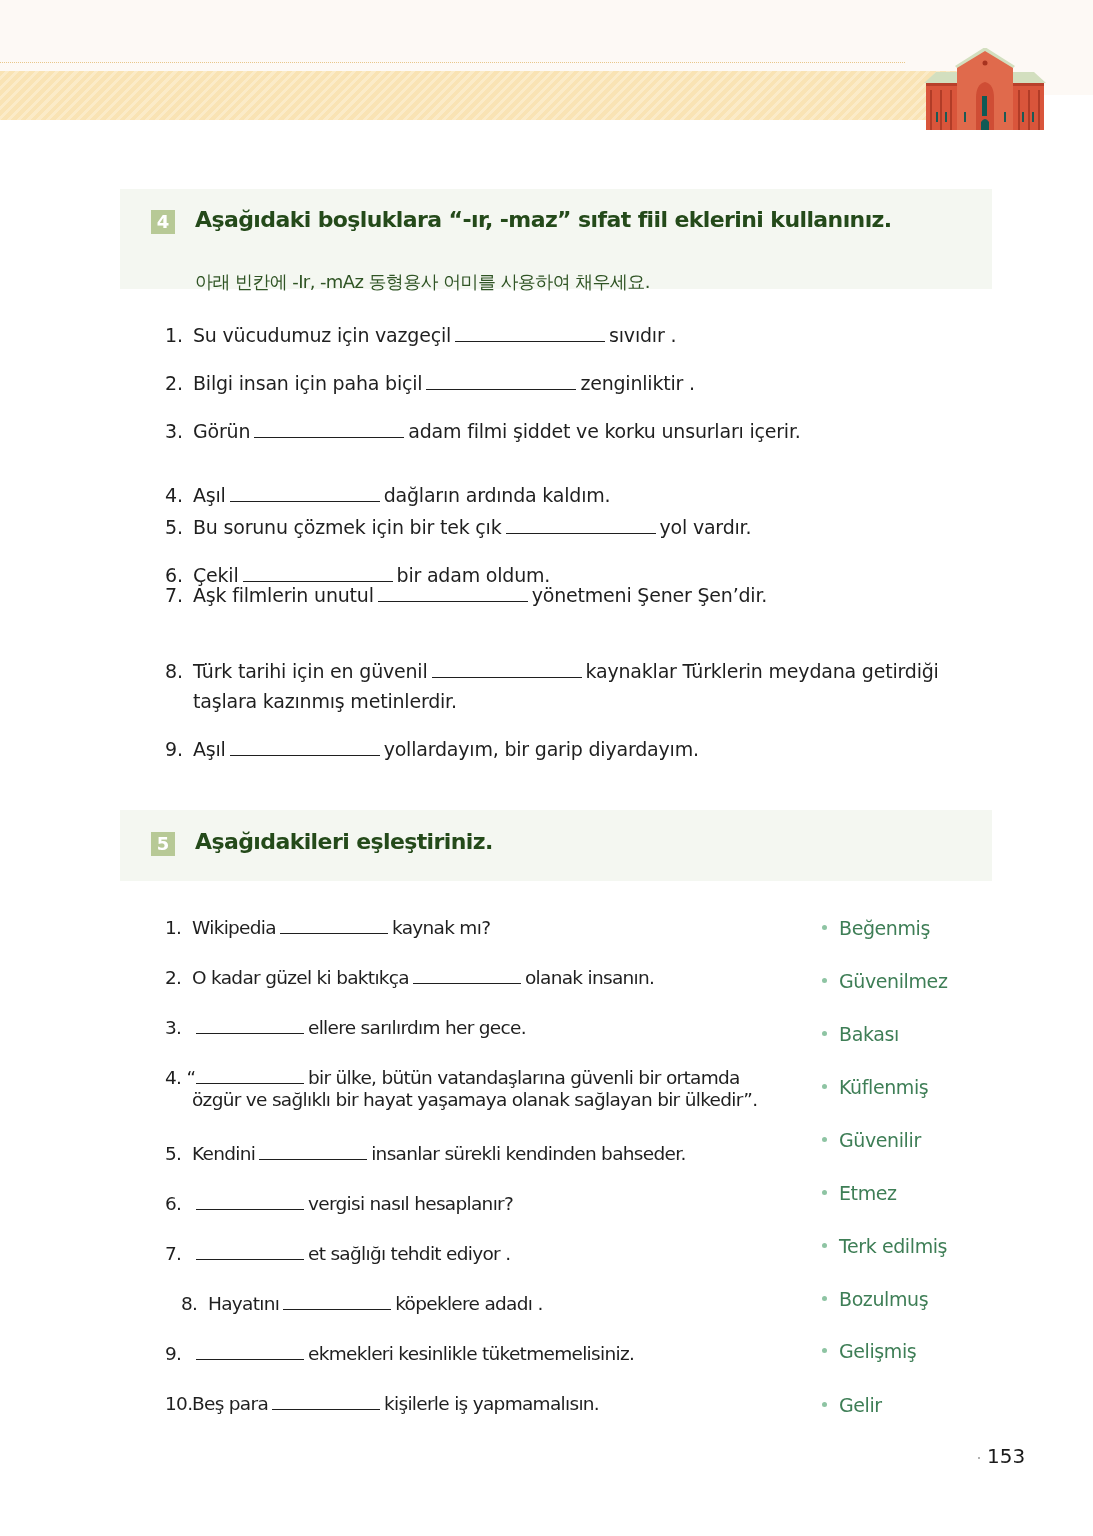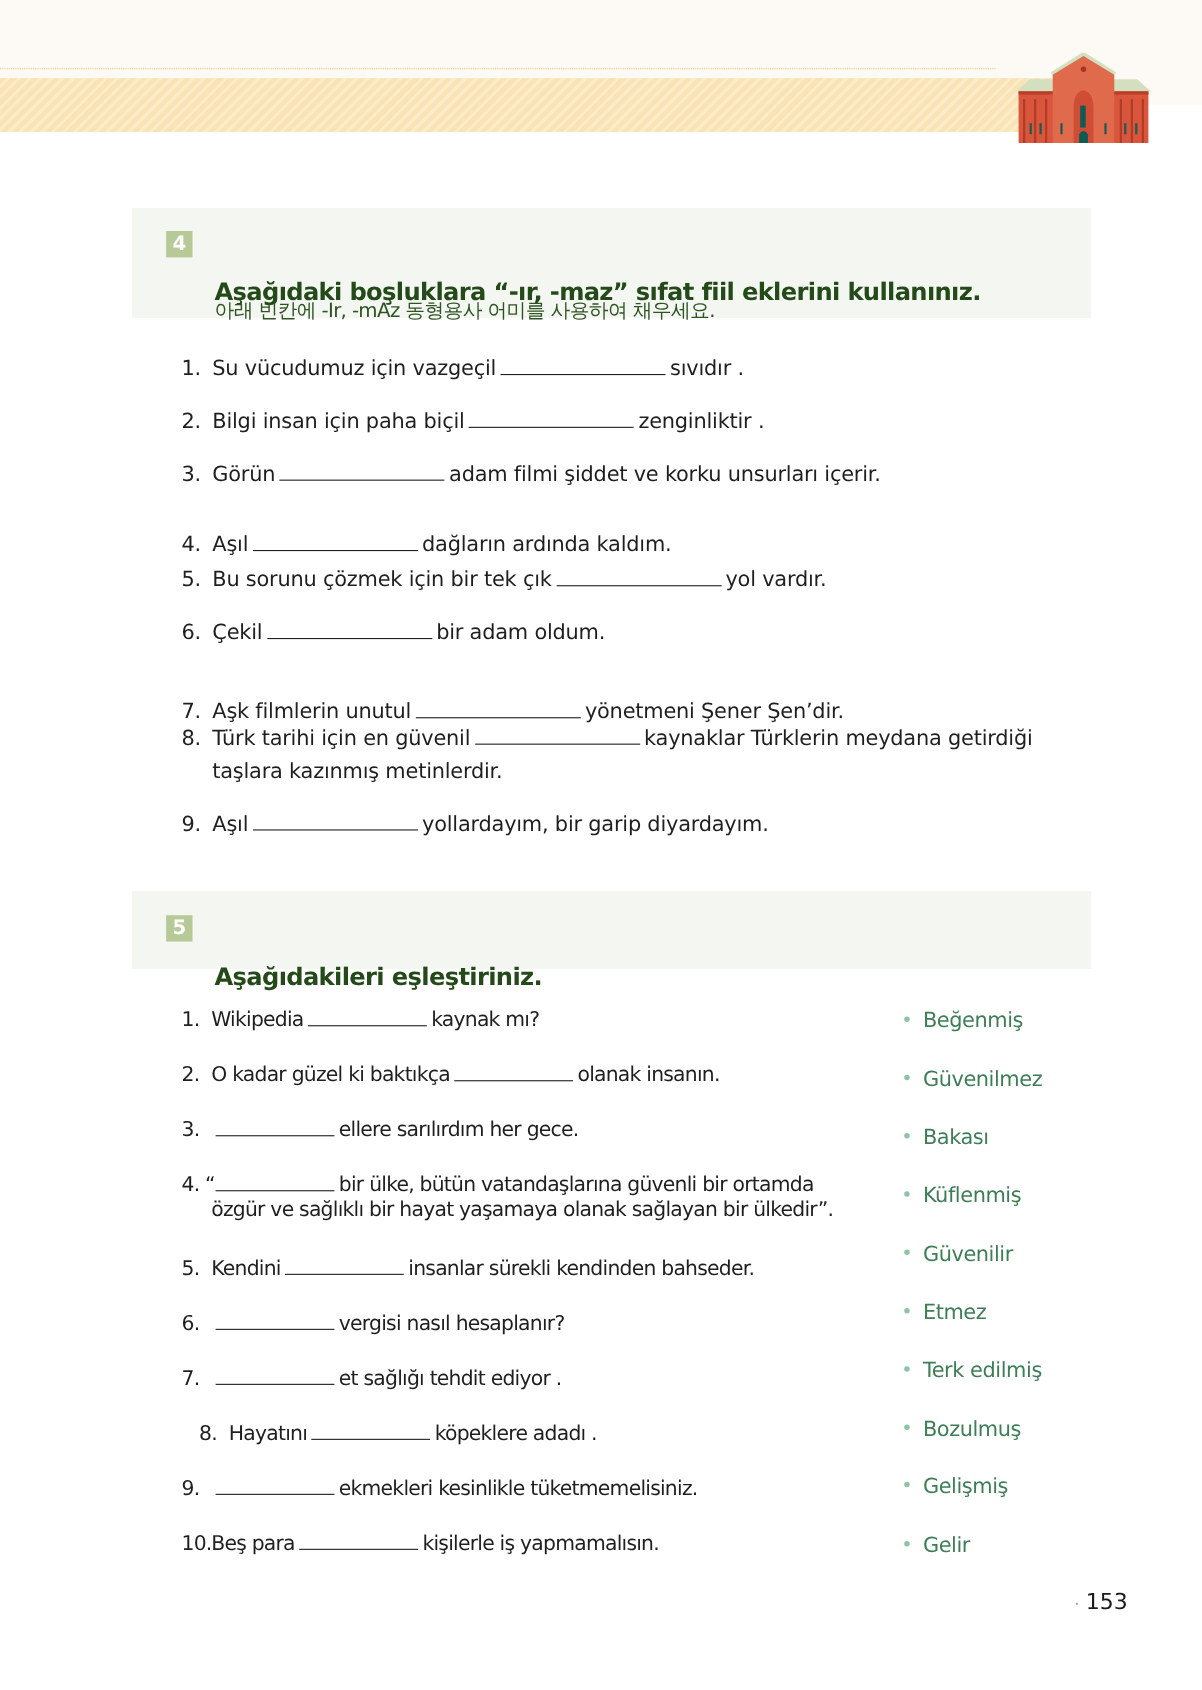--- a/index.html
+++ b/index.html
@@ -30,21 +30,21 @@
     .sh4 { top: 189px; height: 100px; }
     .sh5 { top: 810px; height: 71px; }
     .num-badge {
       position: absolute; width: 24px; height: 24px; background: #b7c996; color: #ffffff;
       font-weight: bold; font-size: 18px; line-height: 24px; text-align: center;
     }
     .sh4 .num-badge { left: 31px; top: 21px; }
     .sh5 .num-badge { left: 31px; top: 22px; }
     .sh-title {
       position: absolute; font-weight: bold; color: #244a1a; font-size: 22px;
-      letter-spacing: -0.6px; white-space: nowrap; margin-top: 47px;
+      letter-spacing: -0.6px; white-space: nowrap;
     }
     .sh4 .sh-title { left: 75px; top: 18px; }
     .sh5 .sh-title { left: 75px; top: 19px; }
     .sh-sub {
       position: absolute; color: #2f5424; font-size: 18px; letter-spacing: -0.6px; white-space: nowrap;
     }
     .sh4 .sh-sub { left: 75px; top: 54px; margin-top: 27px; }
     .sh5 .sh-sub-inline { left: 361px; top: 21px; }
     .q {
       position: absolute; left: 165px; font-size: 19px; color: #1f1f1f;
@@ -117,21 +117,21 @@
   <div class="sh-sub">아래 빈칸에 -Ir, -mAz 동형용사 어미를 사용하여 채우세요.</div>
 </div>
 
 <div id="ex4-list">
     <div class="q q4" style="top: 324px;"><span class="n">1.</span><span>Su vücudumuz için vazgeçil</span><span class="blank"></span><span>sıvıdır .</span></div>
     <div class="q q4" style="top: 372px;"><span class="n">2.</span><span>Bilgi insan için paha biçil</span><span class="blank"></span><span>zenginliktir .</span></div>
     <div class="q q4" style="top: 420px;"><span class="n">3.</span><span>Görün</span><span class="blank"></span><span>adam filmi şiddet ve korku unsurları içerir.</span></div>
     <div class="q q4" style="top: 468px; margin-top: 16px;"><span class="n">4.</span><span>Aşıl</span><span class="blank"></span><span>dağların ardında kaldım.</span></div>
     <div class="q q4" style="top: 516px;"><span class="n">5.</span><span>Bu sorunu çözmek için bir tek çık</span><span class="blank"></span><span>yol vardır.</span></div>
     <div class="q q4" style="top: 564px;"><span class="n">6.</span><span>Çekil</span><span class="blank"></span><span>bir adam oldum.</span></div>
-    <div class="q q4" style="top: 636px;"><span class="n">7.</span><span>Aşk filmlerin unutul</span><span class="blank"></span><span>yönetmeni Şener Şen’dir.</span></div>
+    <div class="q q4" style="top: 584px;"><span class="n">7.</span><span>Aşk filmlerin unutul</span><span class="blank"></span><span>yönetmeni Şener Şen’dir.</span></div>
     <div class="q q4" style="top: 660px;"><span class="n">8.</span><span>Türk tarihi için en güvenil</span><span class="blank"></span><span>kaynaklar Türklerin meydana getirdiği</span><span class="cont">taşlara kazınmış metinlerdir.</span></div>
     <div class="q q4" style="top: 738px;"><span class="n">9.</span><span>Aşıl</span><span class="blank"></span><span>yollardayım, bir garip diyardayım.</span></div>
   </div>
 
 <div class="section-header sh5">
   <div class="num-badge">5</div>
   <div class="sh-title">Aşağıdakileri eşleştiriniz.</div>
 </div>
 
 <div id="ex5-list">

